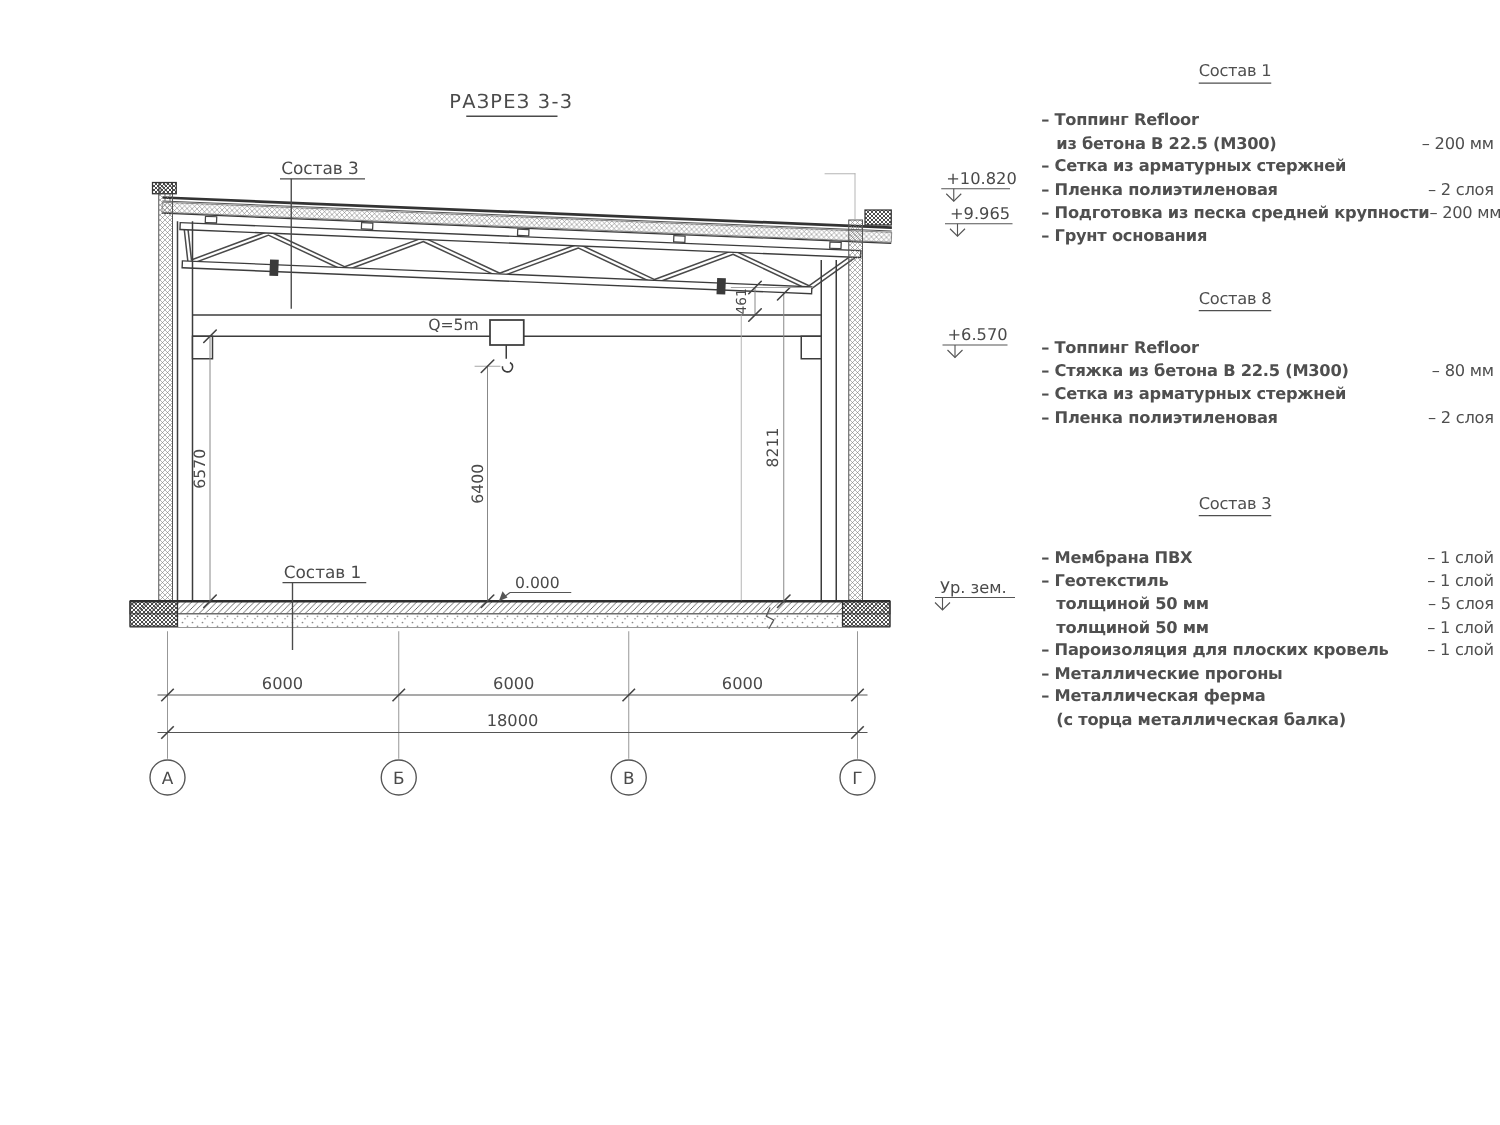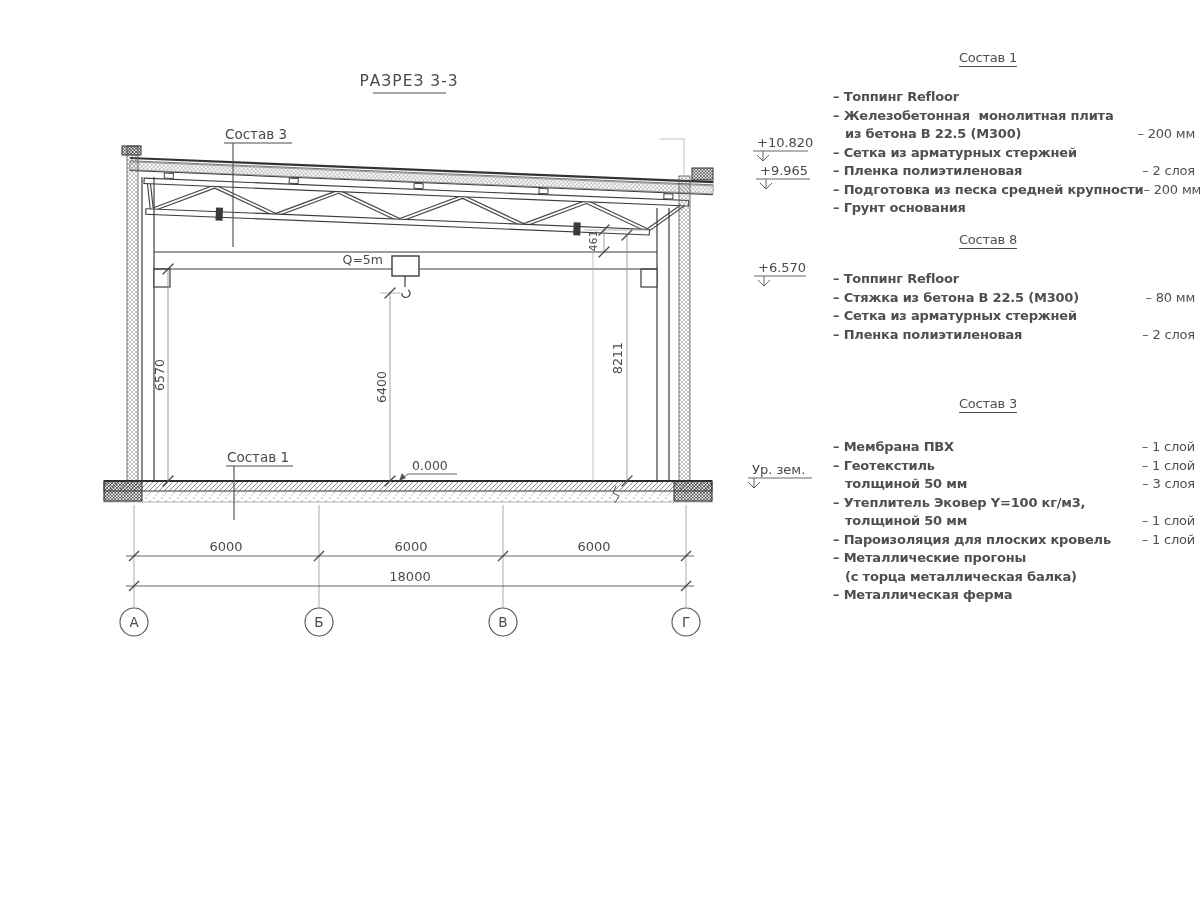--- a/index.html
+++ b/index.html
@@ -205,21 +205,20 @@
       <path d="M748,482 L754,488 L760,482" fill="none" stroke="#555" stroke-width="0.9"></path>
     </g>
   </g>
 </svg>
 
 <div class="slist" style="top:50px">
   <div class="s-title-wrap">
     <span class="s-title">Состав 1</span>
   </div>
   <div class="row"><span class="rt">– Топпинг Refloor</span><span class="rv"></span></div>
-  <div class="row"><span class="rt">– Железобетонная  монолитная плита</span><span class="rv"></span></div>
   <div class="row ind"><span class="rt">из бетона В 22.5 (М300)</span><span class="rv">– 200 мм</span></div>
   <div class="row"><span class="rt">– Сетка из арматурных стержней</span><span class="rv"></span></div>
   <div class="row"><span class="rt">– Пленка полиэтиленовая</span><span class="rv">– 2 слоя</span></div>
   <div class="row"><span class="rt">– Подготовка из песка средней крупности</span><span class="rv">– 200 мм</span></div>
   <div class="row"><span class="rt">– Грунт основания</span><span class="rv"></span></div>
 </div>
 
 <div class="slist" style="top:232px">
   <div class="s-title-wrap">
     <span class="s-title">Состав 8</span>
@@ -229,22 +228,21 @@
   <div class="row"><span class="rt">– Сетка из арматурных стержней</span><span class="rv"></span></div>
   <div class="row"><span class="rt">– Пленка полиэтиленовая</span><span class="rv">– 2 слоя</span></div>
 </div>
 
 <div class="slist l3" style="top:396px">
   <div class="s-title-wrap">
     <span class="s-title">Состав 3</span>
   </div>
   <div class="row"><span class="rt">– Мембрана ПВХ</span><span class="rv">– 1 слой</span></div>
   <div class="row"><span class="rt">– Геотекстиль</span><span class="rv">– 1 слой</span></div>
-  <div class="row ind"><span class="rt">толщиной 50 мм</span><span class="rv">– 3 слоя</span></div>
-  <div class="row"><span class="rt">– Утеплитель Эковер Y=100 кг/м3,</span><span class="rv"></span></div>
+  <div class="row ind"><span class="rt">толщиной 50 мм</span><span class="rv">– 5 слоя</span></div>
   <div class="row ind"><span class="rt">толщиной 50 мм</span><span class="rv">– 1 слой</span></div>
   <div class="row"><span class="rt">– Пароизоляция для плоских кровель</span><span class="rv">– 1 слой</span></div>
   <div class="row"><span class="rt">– Металлические прогоны</span><span class="rv"></span></div>
+  <div class="row"><span class="rt">– Металлическая ферма</span><span class="rv"></span></div>
   <div class="row ind"><span class="rt">(с торца металлическая балка)</span><span class="rv"></span></div>
-  <div class="row"><span class="rt">– Металлическая ферма</span><span class="rv"></span></div>
 </div>
 
 </div>
 
 </body></html>

